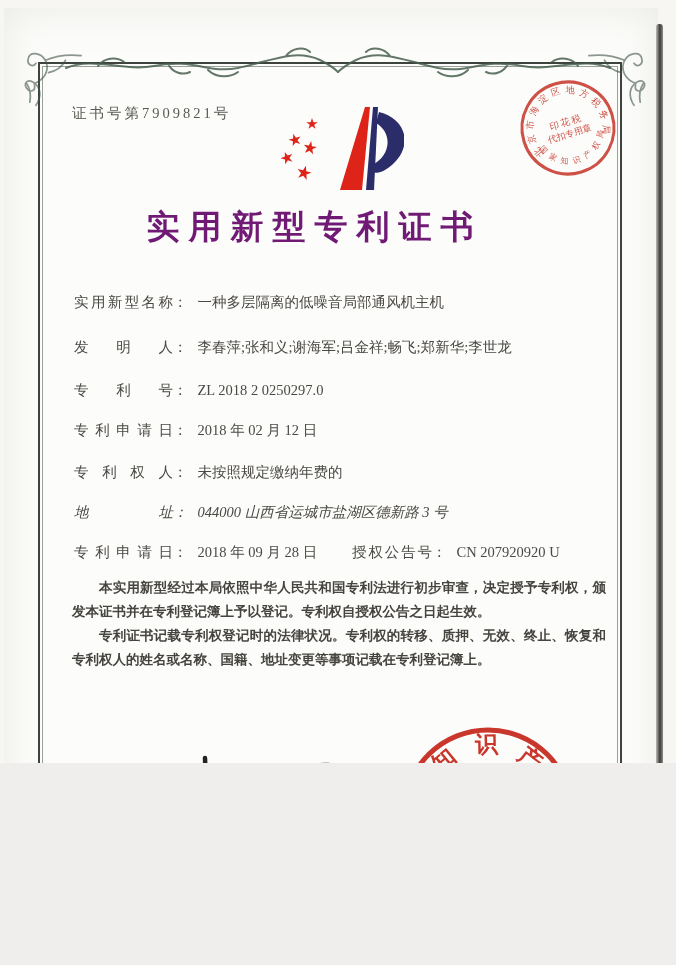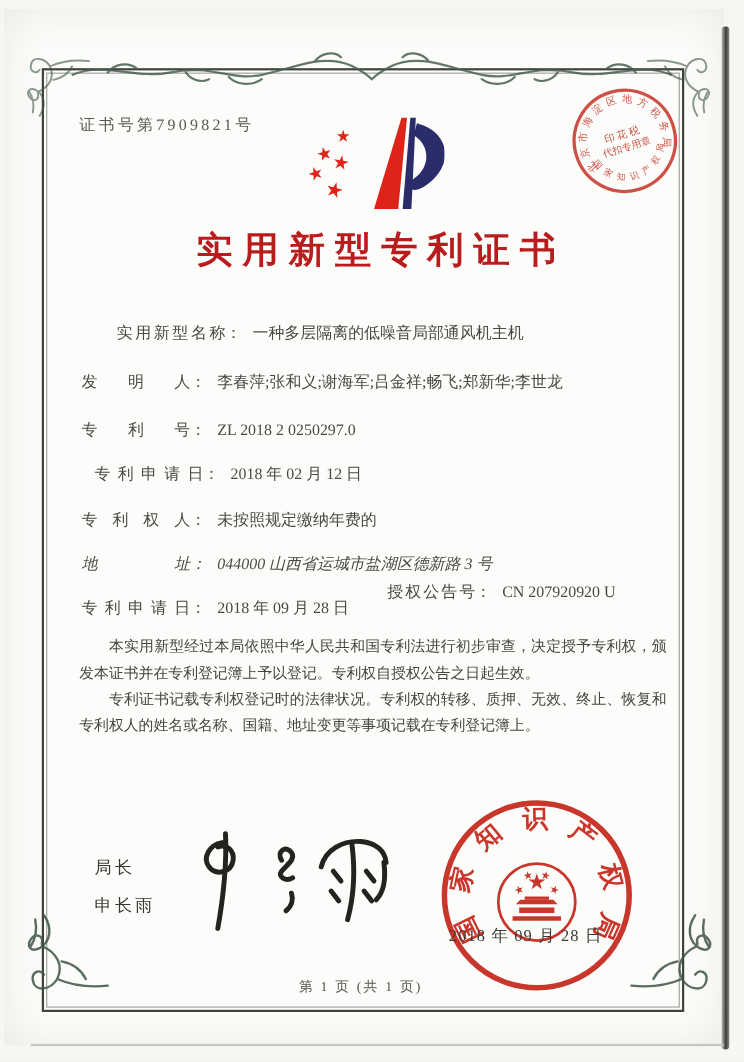--- a/index.html
+++ b/index.html
@@ -1,37 +1,37 @@
 <!DOCTYPE html>
 <html><head>
 <meta charset="utf-8">
 <style>
   html,body{margin:0;padding:0;background:#efeeec;}
-  .photo{position:relative;width:676px;height:965px;background:#f7f6f3;overflow:hidden;
+  .photo{position:relative;width:676px;height:763px;background:#f7f6f3;overflow:hidden;
          font-family:"Liberation Serif","DejaVu Serif",serif;}
   .paper{position:absolute;left:4px;top:8px;width:654px;height:942px;background:#fcfcfa;
          box-shadow:inset 0 0 40px rgba(180,178,170,.25);}
   .edge-right{position:absolute;left:656px;top:24px;width:7px;height:930px;
          background:linear-gradient(to right,#bdbcb9,#3c3b38 55%,#8d8c89);border-radius:3px;}
   .edge-bottom{position:absolute;left:28px;top:949px;width:630px;height:2px;background:#c7c6c2;}
   .frame{position:absolute;left:38px;top:62px;width:580px;height:854px;border:2px solid #3e433e;}
   .frame-inner{position:absolute;inset:2px;border:1px solid #9aa09a;}
   .orn{position:absolute;opacity:.85;}
   .cert-no{position:absolute;left:72px;top:104px;font-size:14.5px;letter-spacing:3px;color:#5a5852;}
   .logo{position:absolute;left:272px;top:100px;}
-  .title{position:absolute;left:52px;top:205px;width:580px;text-align:center;font-size:33px;
-         font-weight:bold;letter-spacing:9px;text-indent:9px;color:#b91c1c;}
+  .title{position:absolute;left:20px;top:205px;width:580px;text-align:center;font-size:33px;
+         font-weight:bold;letter-spacing:9px;text-indent:9px;color:#701a75;}
   .rows{position:absolute;left:74px;top:288px;width:540px;font-size:14.5px;color:#4b4945;}
   .row{position:absolute;left:0;white-space:nowrap;}
   .lbl{display:inline-block;width:99px;text-align:justify;text-align-last:justify;vertical-align:bottom;}
   .val{margin-left:10px;}
   .row-right{position:absolute;left:278px;white-space:nowrap;}
   .row-right .lbl{width:80px;}
   .paras{position:absolute;left:72px;top:576px;width:534px;font-size:13.5px;line-height:1.78;
-         text-align:justify;color:#46443f;}
+         text-align:justify;color:#46443f;font-weight:bold;}
   .paras p{margin:0;text-indent:2em;}
   .signoff{position:absolute;left:86px;top:779px;font-size:15.5px;letter-spacing:3px;color:#3a3835;}
   .signoff div{margin-bottom:13px;}
   .signature{position:absolute;left:168px;top:752px;}
   .seal{position:absolute;left:400px;top:726px;opacity:.93;}
   .seal-date{position:absolute;left:408px;top:841px;font-size:15px;letter-spacing:1px;color:#3f3b35;}
   .footer{position:absolute;left:38px;top:889px;width:580px;text-align:center;font-size:12.5px;
           color:#55534e;letter-spacing:2px;}
   .tax-stamp{position:absolute;left:518px;top:78px;transform:rotate(-17deg);opacity:.88;}
   .watermark{position:absolute;left:538px;top:926px;width:136px;text-align:center;
@@ -97,42 +97,42 @@
     </g>
     <g fill="#2b2d6b">
       <polygon points="101,7 106,7 102,90 94,90"></polygon>
       <path d="M107,12 C138,20 142,52 113,70 C104,75 99,73 100,65 C119,56 121,33 104,23 Z"></path>
     </g>
   </svg>
 
   <div class="title">实用新型专利证书</div>
 
   <div class="rows">
-    <div class="row" style="top:5px;margin-left:32px;">
+    <div class="row" style="top:5px;">
       <span class="lbl">实用新型名称</span><span>：</span><span class="val">一种多层隔离的低噪音局部通风机主机</span>
     </div>
     <div class="row" style="top:50px;">
       <span class="lbl">发明人</span><span>：</span><span class="val">李春萍;张和义;谢海军;吕金祥;畅飞;郑新华;李世龙</span>
     </div>
     <div class="row" style="top:93px;">
       <span class="lbl">专利号</span><span>：</span><span class="val">ZL 2018 2 0250297.0</span>
     </div>
-    <div class="row" style="top:133px;margin-left:12px;">
+    <div class="row" style="top:133px;">
       <span class="lbl">专利申请日</span><span>：</span><span class="val">2018 年 02 月 12 日</span>
     </div>
     <div class="row" style="top:175px;">
       <span class="lbl">专利权人</span><span>：</span><span class="val">未按照规定缴纳年费的</span>
     </div>
     <div class="row" style="top:215px;font-style:italic;">
       <span class="lbl">地址</span><span>：</span><span class="val">044000 山西省运城市盐湖区德新路 3 号</span>
     </div>
     <div class="row" style="top:255px;">
       <span class="lbl">专利申请日</span><span>：</span><span class="val">2018 年 09 月 28 日</span>
     </div>
-    <div class="row-right" style="top:241px;">
+    <div class="row-right" style="top:255px;">
       <span class="lbl">授权公告号</span><span>：</span><span class="val">CN 207920920 U</span>
     </div>
   </div>
 
   <div class="paras">
     <p>本实用新型经过本局依照中华人民共和国专利法进行初步审查，决定授予专利权，颁发本证书并在专利登记簿上予以登记。专利权自授权公告之日起生效。</p>
     <p>专利证书记载专利权登记时的法律状况。专利权的转移、质押、无效、终止、恢复和专利权人的姓名或名称、国籍、地址变更等事项记载在专利登记簿上。</p>
   </div>
 
   <div class="signoff">

